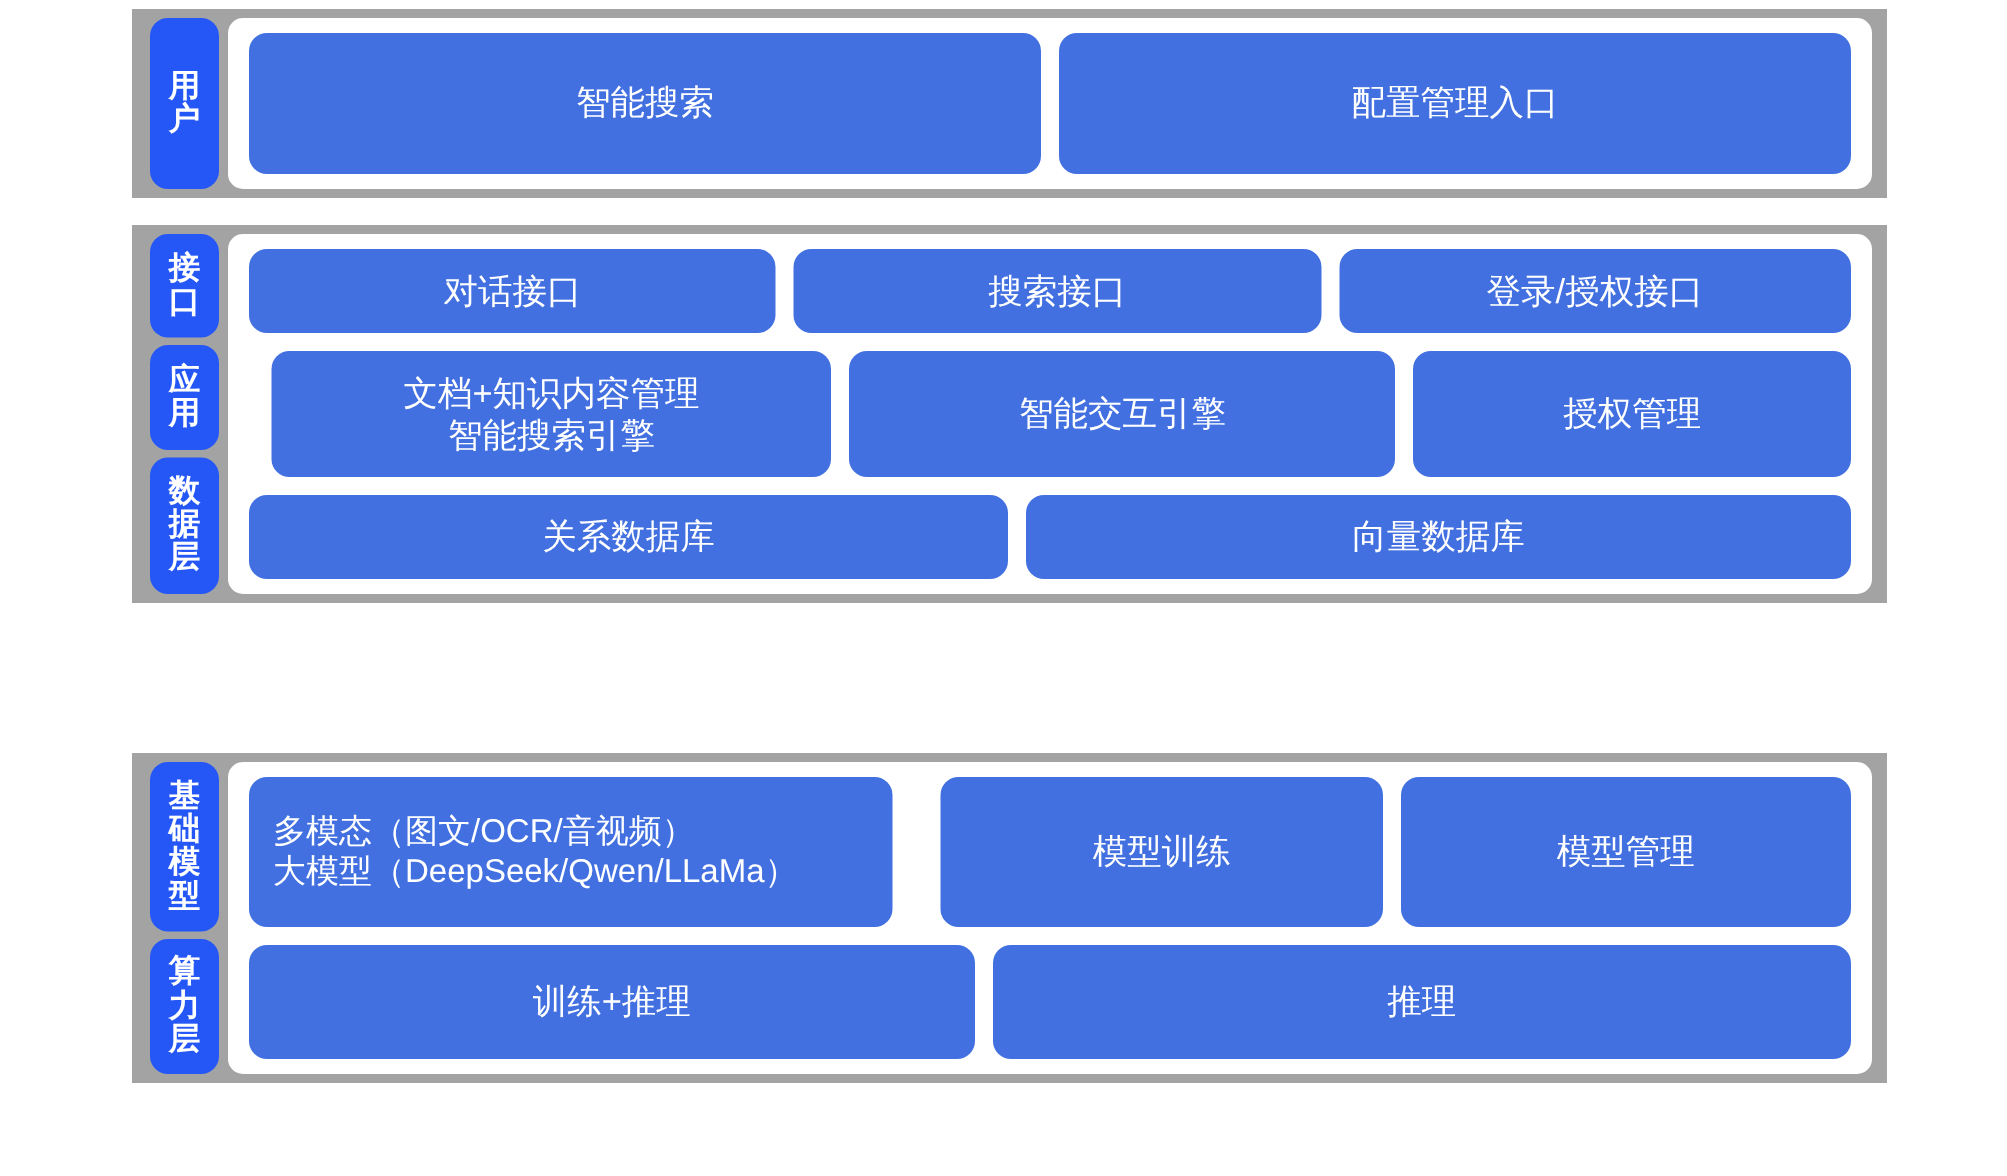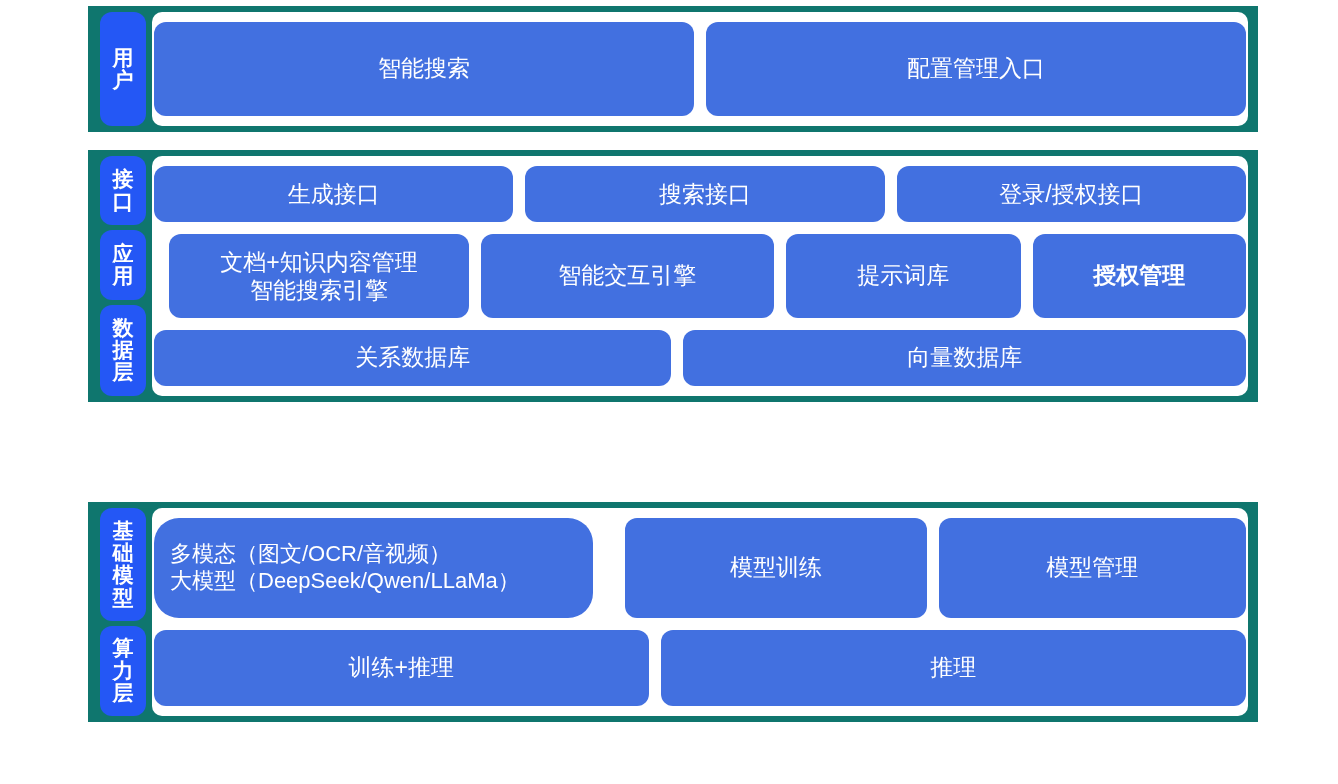--- a/index.html
+++ b/index.html
@@ -20,21 +20,21 @@
     width: 1338px;
     height: 784px;
     background: #ffffff;
   }
 
   
   .section {
     position: absolute;
     left: 88px;
     width: 1170px;
-    background: #0f766e;
+    background: #a3a3a3;
     display: flex;
     align-items: stretch;
   }
   #section-user   { top: 6px;   height: 126px; }
   #section-mid    { top: 150px; height: 252px; }
   #section-bottom { top: 502px; height: 220px; }
 
   
   .tab-col {
     width: 58px;
@@ -70,21 +70,21 @@
     display: block;
     width: 1em;
   }
 
   
   .panel {
     flex: 1 1 auto;
     background: #ffffff;
     border-radius: 10px;
     margin: 6px 10px 6px 6px;
-    padding: 10px 2px;
+    padding: 10px 14px;
     box-sizing: border-box;
     display: flex;
     flex-direction: column;
     justify-content: center;
     gap: 12px;
   }
 
   .row {
     display: flex;
     gap: 12px;
@@ -129,21 +129,21 @@
   #row-application .box:nth-child(2) { flex: 1.15 1 0; }
   #row-application .box:nth-child(3) { flex: 0.91 1 0; }
   #row-application .box:nth-child(4) { flex: 0.82 1 0; font-weight: bold; }
 
   
   #row-data .box:nth-child(1) { flex: 1 1 0; }
   #row-data .box:nth-child(2) { flex: 1.09 1 0; }
   #row-data .box:nth-child(3) { flex: 1.23 1 0; }
 
   
-  #row-model .box:nth-child(1) { flex: 1.34 1 0; font-size: 22px; border-radius: 25px; }
+  #row-model .box:nth-child(1) { flex: 1.34 1 0; font-size: 22px; }
   #row-model .box:nth-child(2) { flex: 0.92 1 0; margin-left: 20px; }
   #row-model .box:nth-child(3) { flex: 0.94 1 0; }
 
   
   #row-compute .box:nth-child(1) { flex: 0.95 1 0; }
   #row-compute .box:nth-child(2) { flex: 1.13 1 0; }
 
   
   #panel-bottom .row { flex: 1 1 auto; }
 </style>
@@ -174,30 +174,29 @@
       <div class="tab">
         <span>应用</span>
       </div>
       <div class="tab">
         <span>数据层</span>
       </div>
     </div>
     <div class="panel">
 
       <div class="row" id="row-interface">
-        <div class="box">生成接口</div>
+        <div class="box">对话接口</div>
         <div class="box">搜索接口</div>
         <div class="box">登录/授权接口</div>
       </div>
 
       <div class="row" id="row-application">
         <div class="box multiline">文档+知识内容管理
 智能搜索引擎</div>
         <div class="box">智能交互引擎</div>
-        <div class="box">提示词库</div>
         <div class="box">授权管理</div>
       </div>
 
       <div class="row" id="row-data">
         <div class="box">关系数据库</div>
         <div class="box">向量数据库</div>
       </div>
 
     </div>
   </div>

